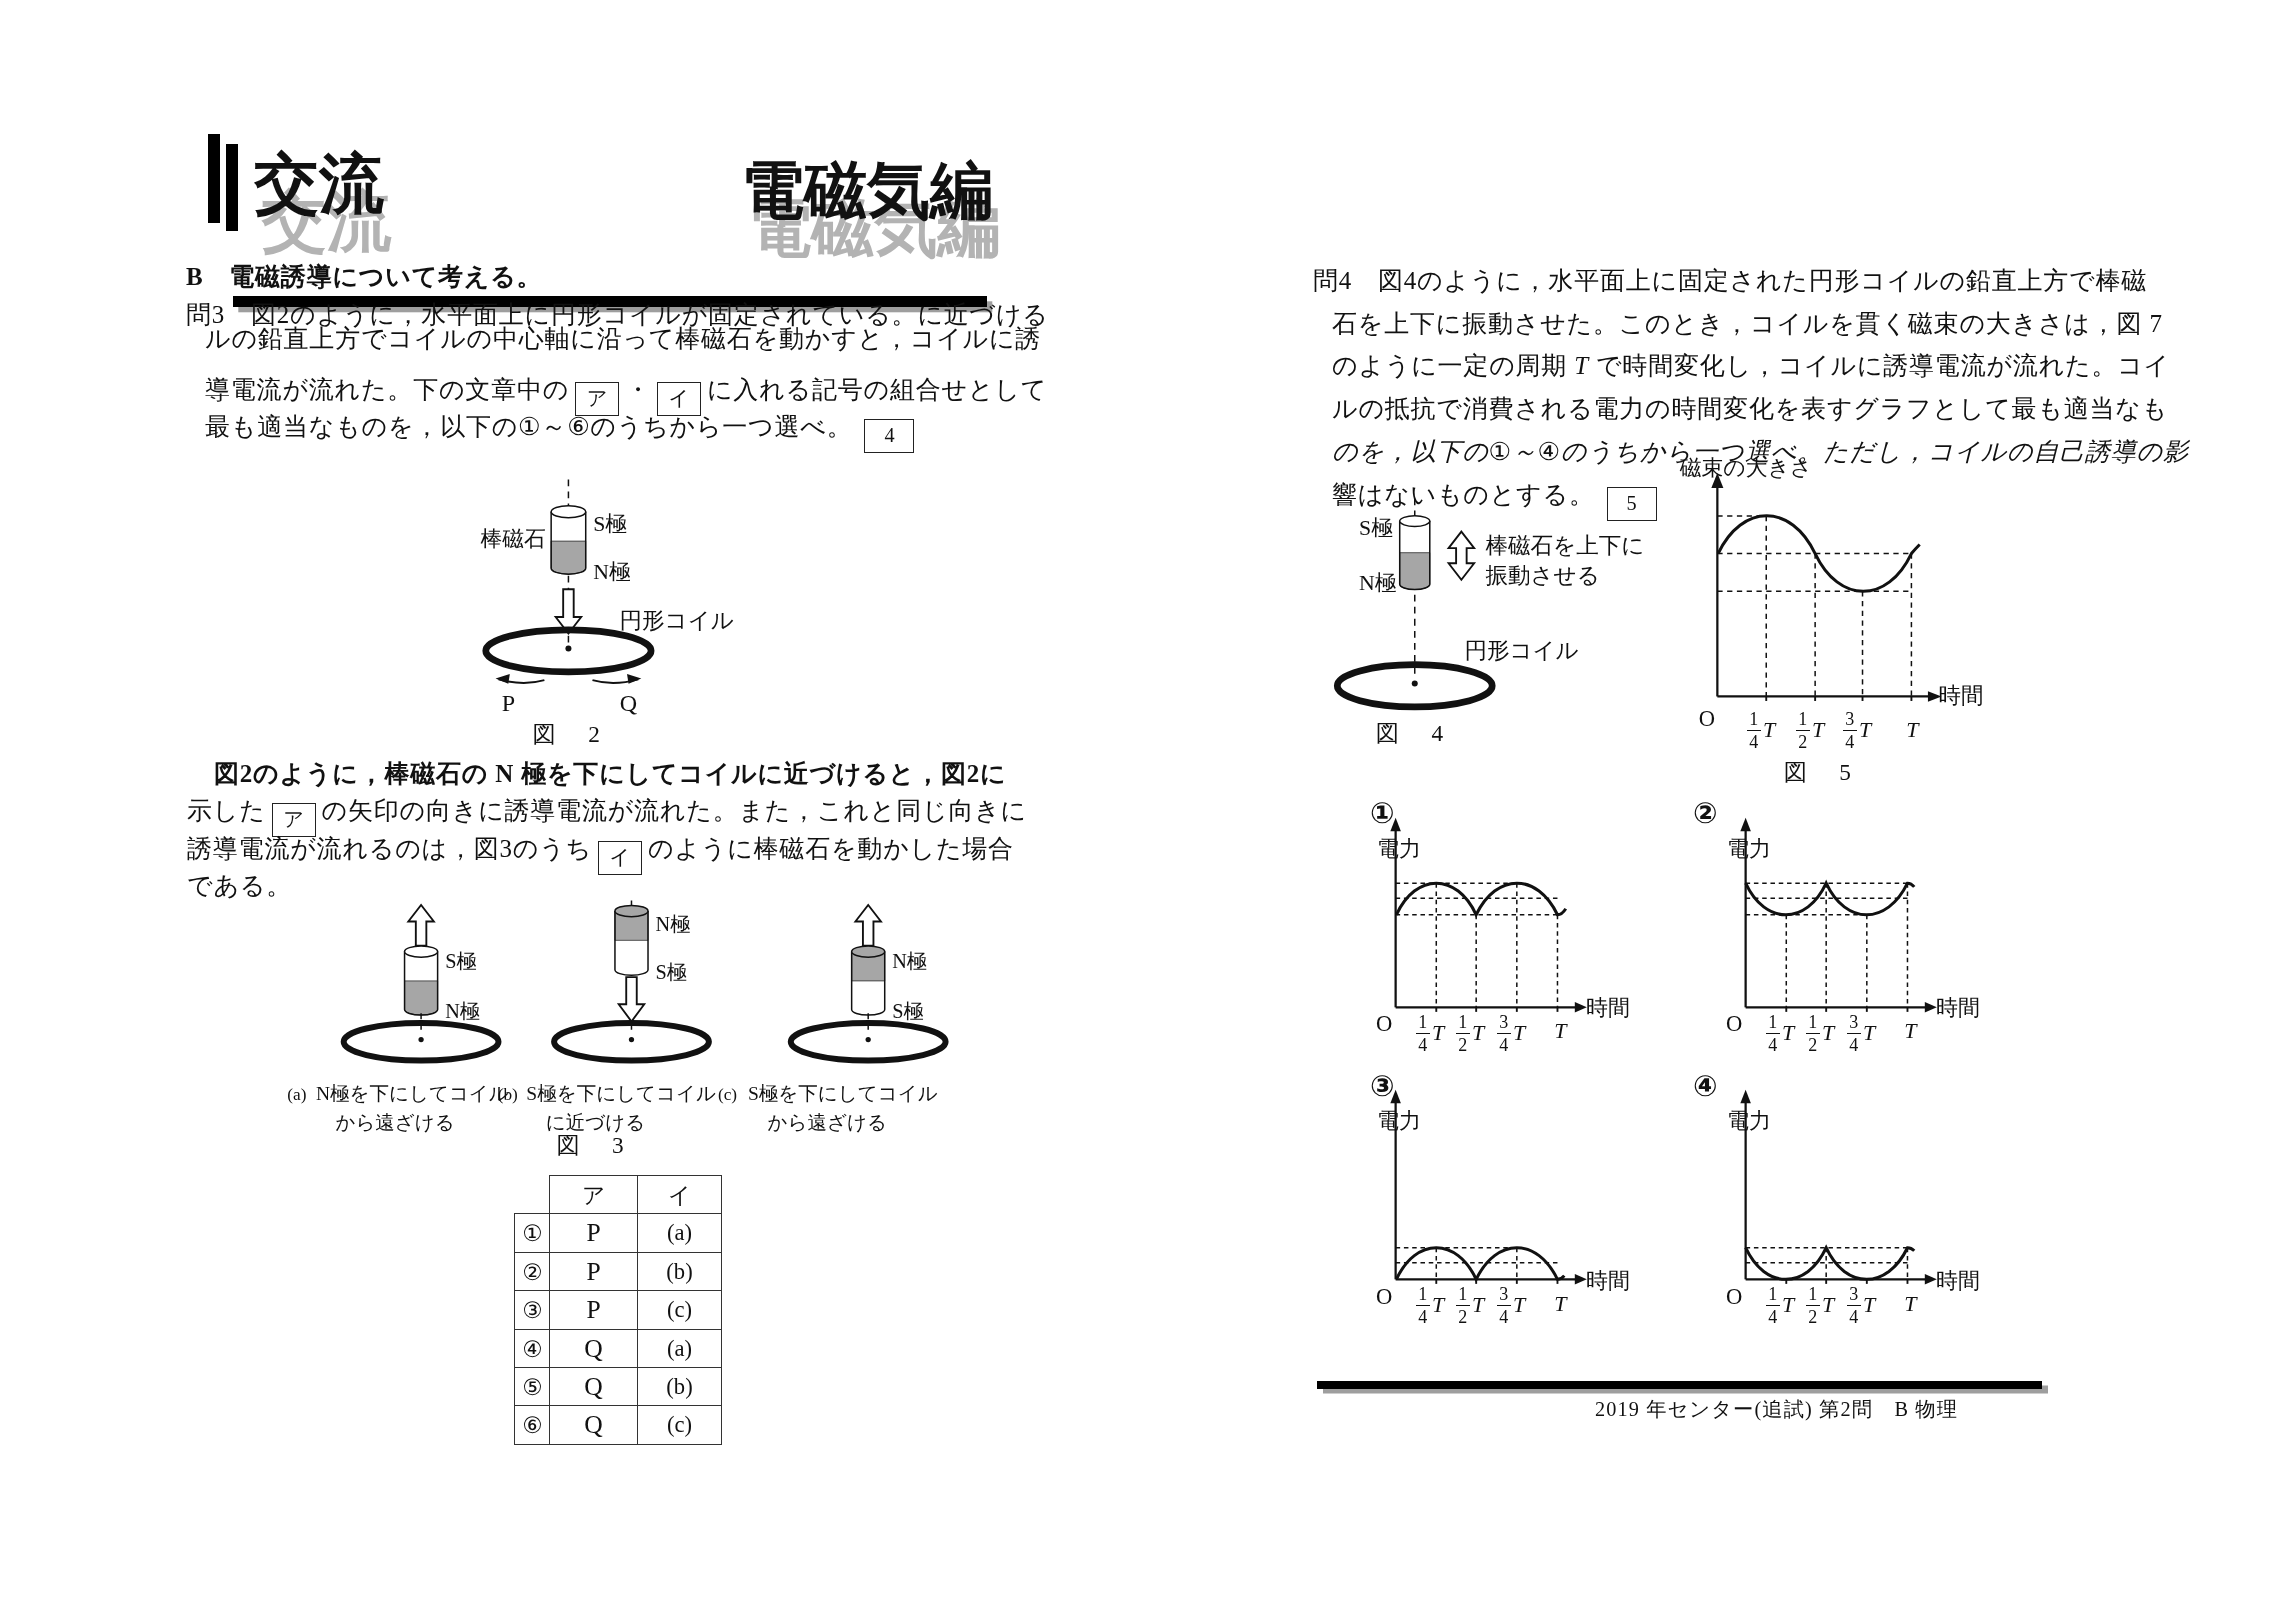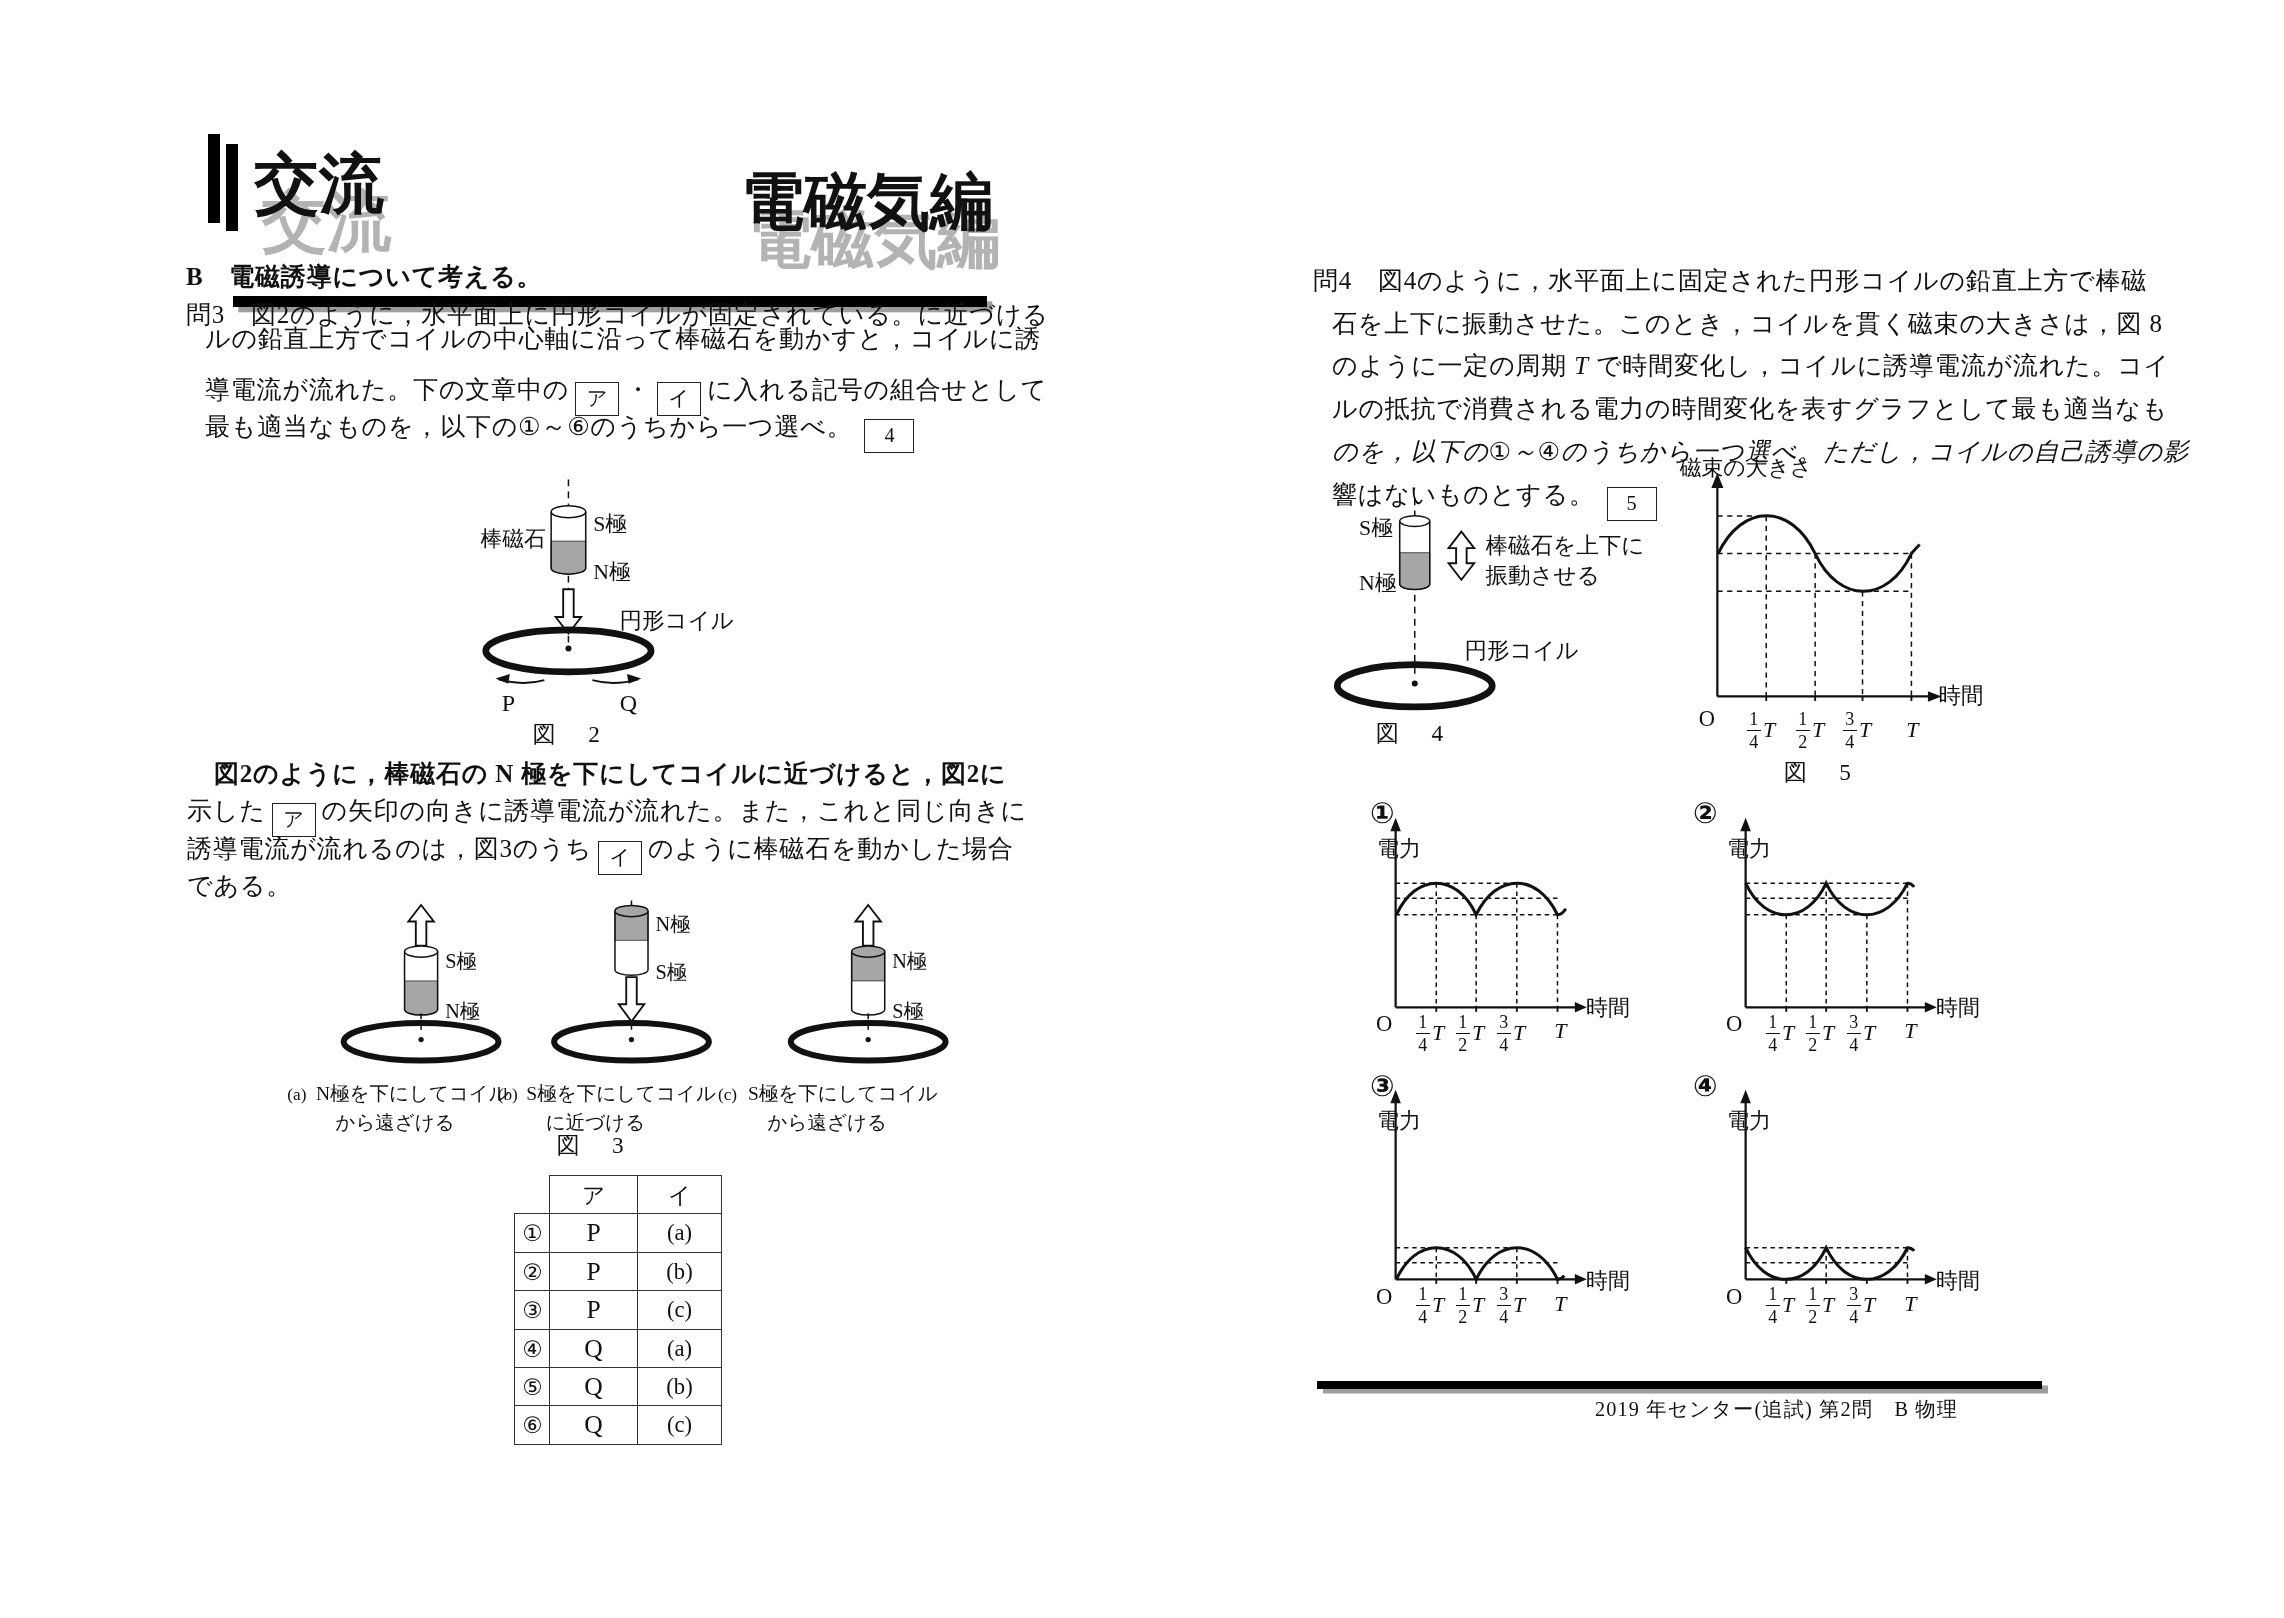--- a/index.html
+++ b/index.html
@@ -28,21 +28,21 @@
   .tcell{position:absolute;border:1.5px solid #333;box-sizing:border-box;display:flex;
          align-items:center;justify-content:center;background:#fff;}
   .itT{font-style:italic;}
 </style>
 </head>
 <body>
 
 <div class="bar" style="left:208px;top:134px;width:12px;height:89px;"></div>
 <div class="bar" style="left:226px;top:144px;width:12px;height:87px;"></div>
 <div class="big abs" style="left:254px;top:140px;font-size:65px;">交流</div>
-<div class="big abs" style="left:741px;top:148px;font-size:63px;margin-top:11px;">電磁気編</div>
+<div class="big abs" style="left:741px;top:148px;font-size:63px;">電磁気編</div>
 <div class="rule" style="left:233px;top:296px;width:754px;height:10.5px;"></div>
 
 <div class="t" style="left:186px;top:262px;font-weight:bold;">B　電磁誘導について考える。</div>
 <div class="t" style="left:186px;top:300px;">問3　図2のように，水平面上に円形コイルが固定されている。に近づける</div>
 <div class="t" style="left:205px;top:324px;font-family:Liberation Serif, serif;">ルの鉛直上方でコイルの中心軸に沿って棒磁石を動かすと，コイルに誘</div>
 <div class="t" style="left:205px;top:375px;">
   <span>導電流が流れた。下の文章中の</span><span class="box">ア</span><span>・</span><span class="box">イ</span><span>に入れる記号の組合せとして</span>
 </div>
 <div class="t" style="left:205px;top:412px;">
   <span>最も適当なものを，以下の①～⑥のうちから一つ選べ。</span><span class="box ansbox">4</span>
@@ -197,21 +197,21 @@
     </div>
   <div class="tcell" style="left:35px;top:230px;width:89px;height:40px;font-size:25.6px;">
       <span>Q</span>
     </div>
   <div class="tcell" style="left:123px;top:230px;width:85px;height:40px;font-size:22.6px;">
       <span>(c)</span>
     </div>
 </div>
 
 <div class="t" style="left:1313px;top:266px;">問4　図4のように，水平面上に固定された円形コイルの鉛直上方で棒磁</div>
-<div class="t" style="left:1332px;top:309px;">石を上下に振動させた。このとき，コイルを貫く磁束の大きさは，図 8</div>
+<div class="t" style="left:1332px;top:309px;">石を上下に振動させた。このとき，コイルを貫く磁束の大きさは，図 7</div>
 <div class="t" style="left:1332px;top:351px;">
   <span>のように一定の周期 </span><span class="itT">T</span><span> で時間変化し，コイルに誘導電流が流れた。コイ</span>
 </div>
 <div class="t" style="left:1332px;top:394px;">ルの抵抗で消費される電力の時間変化を表すグラフとして最も適当なも</div>
 <div class="t" style="left:1332px;top:437px;font-style:italic;">のを，以下の①～④のうちから一つ選べ。ただし，コイルの自己誘導の影</div>
 <div class="t" style="left:1332px;top:480px;">
   <span>響はないものとする。</span><span class="box ansbox">5</span>
 </div>
 
 <svg class="abs" style="left:1317px;top:497px;" width="391" height="252" viewBox="0 0 520 335">

